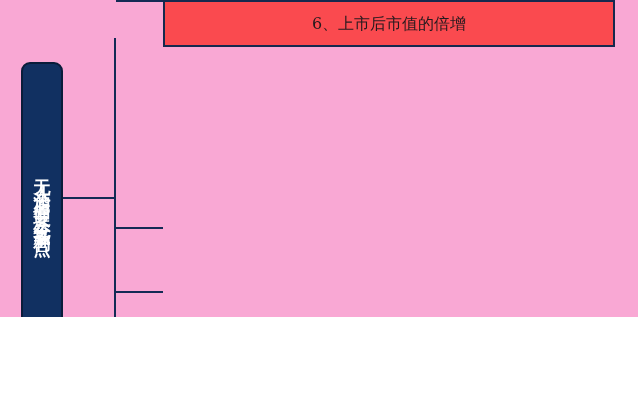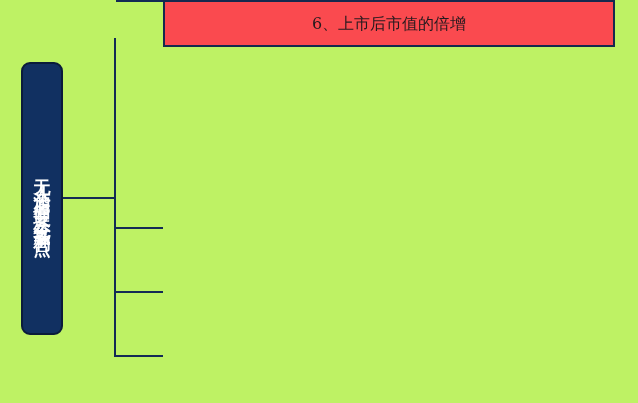--- a/index.html
+++ b/index.html
@@ -4,22 +4,22 @@
 <style>
   html, body {
     margin: 0;
     padding: 0;
     background: #ffffff;
     font-family: "DejaVu Serif", "Liberation Serif", serif;
   }
   .canvas {
     position: relative;
     width: 638px;
-    height: 403px;
-    background: #bef264;
+    height: 317px;
+    background: #f9a8d4;
     overflow: hidden;
   }
 
   
   .root-box {
     position: absolute;
     left: 21px;
     top: 62px;
     width: 42px;
     height: 273px;

